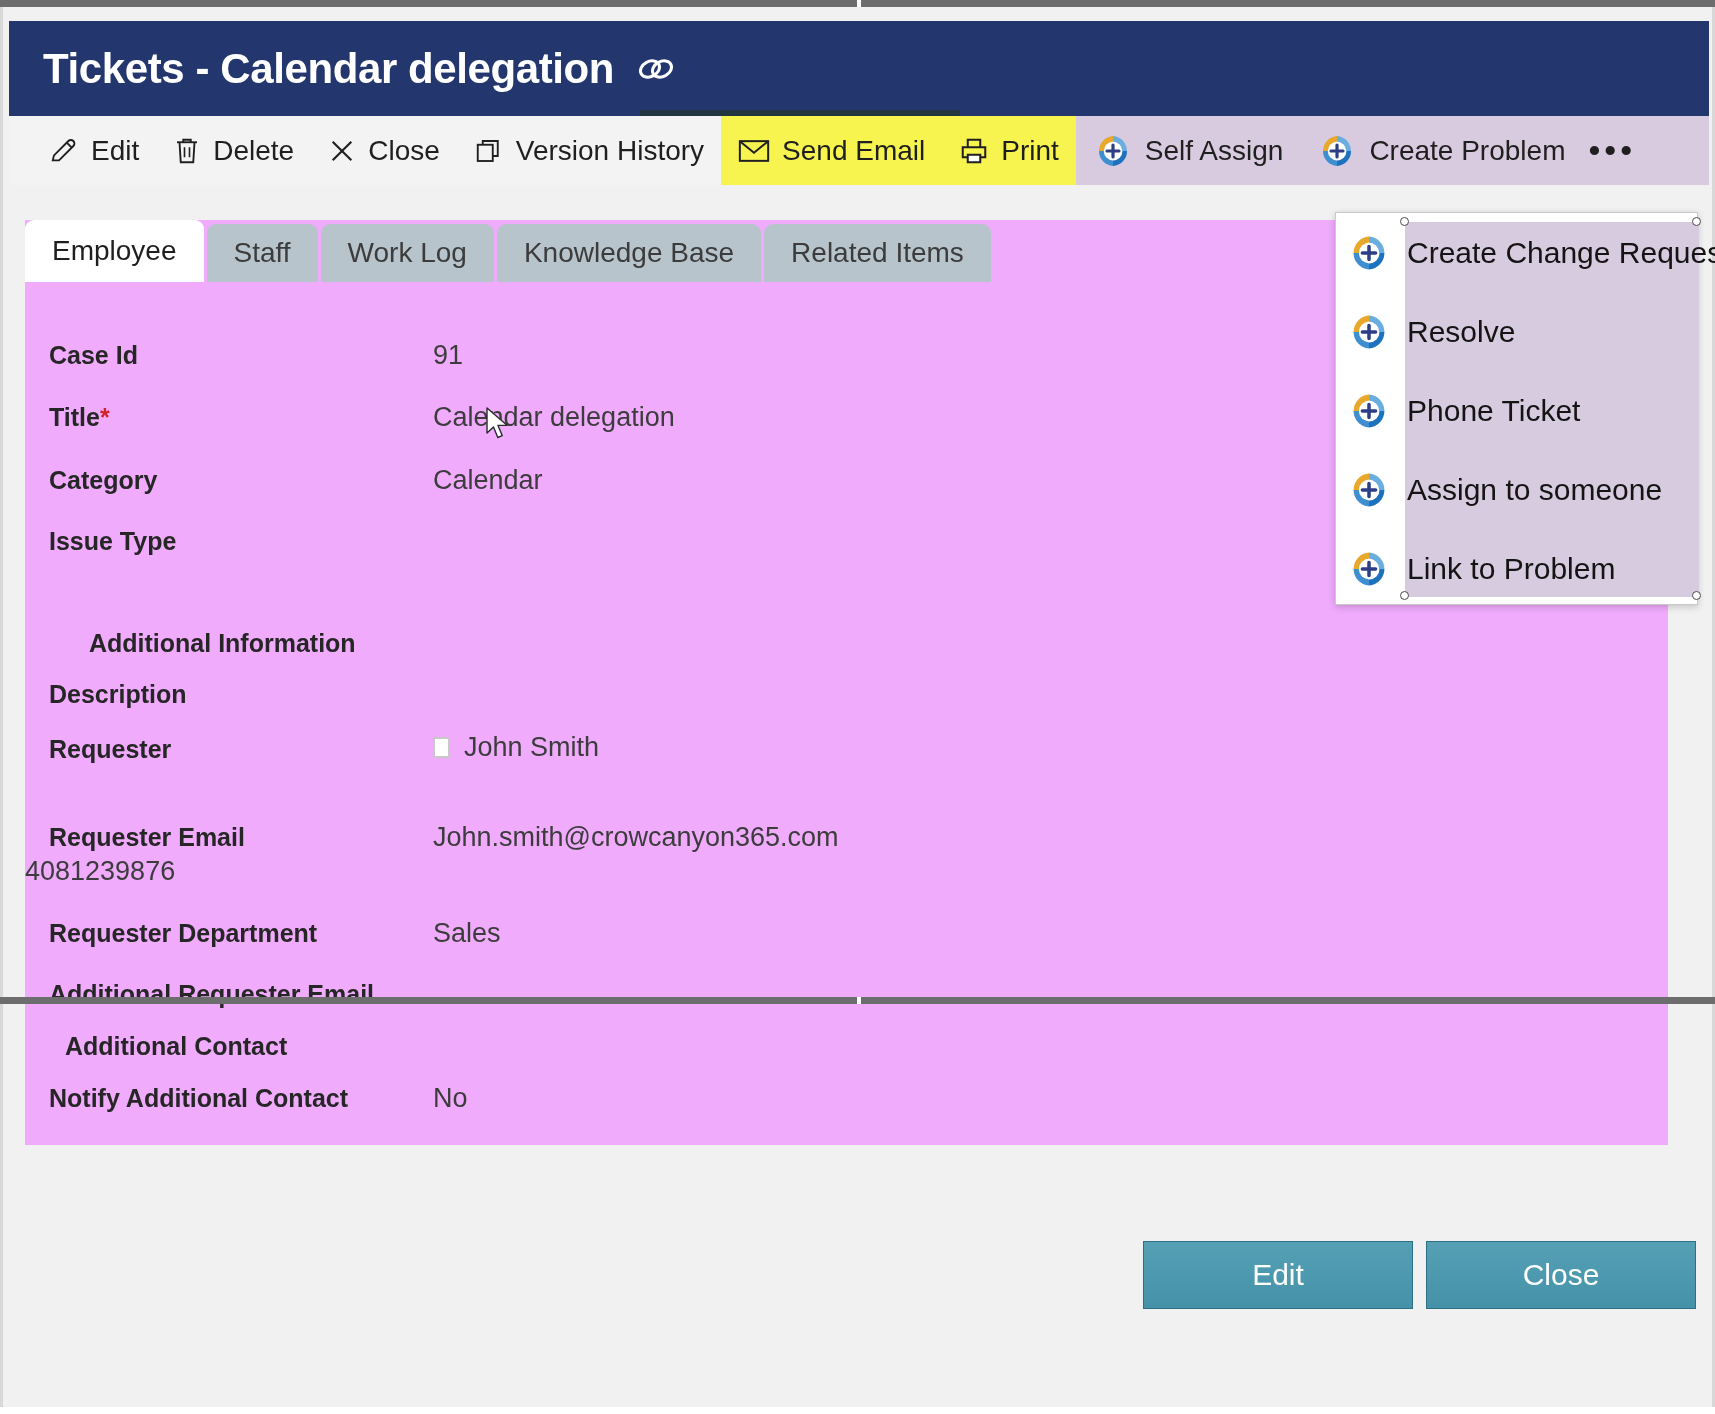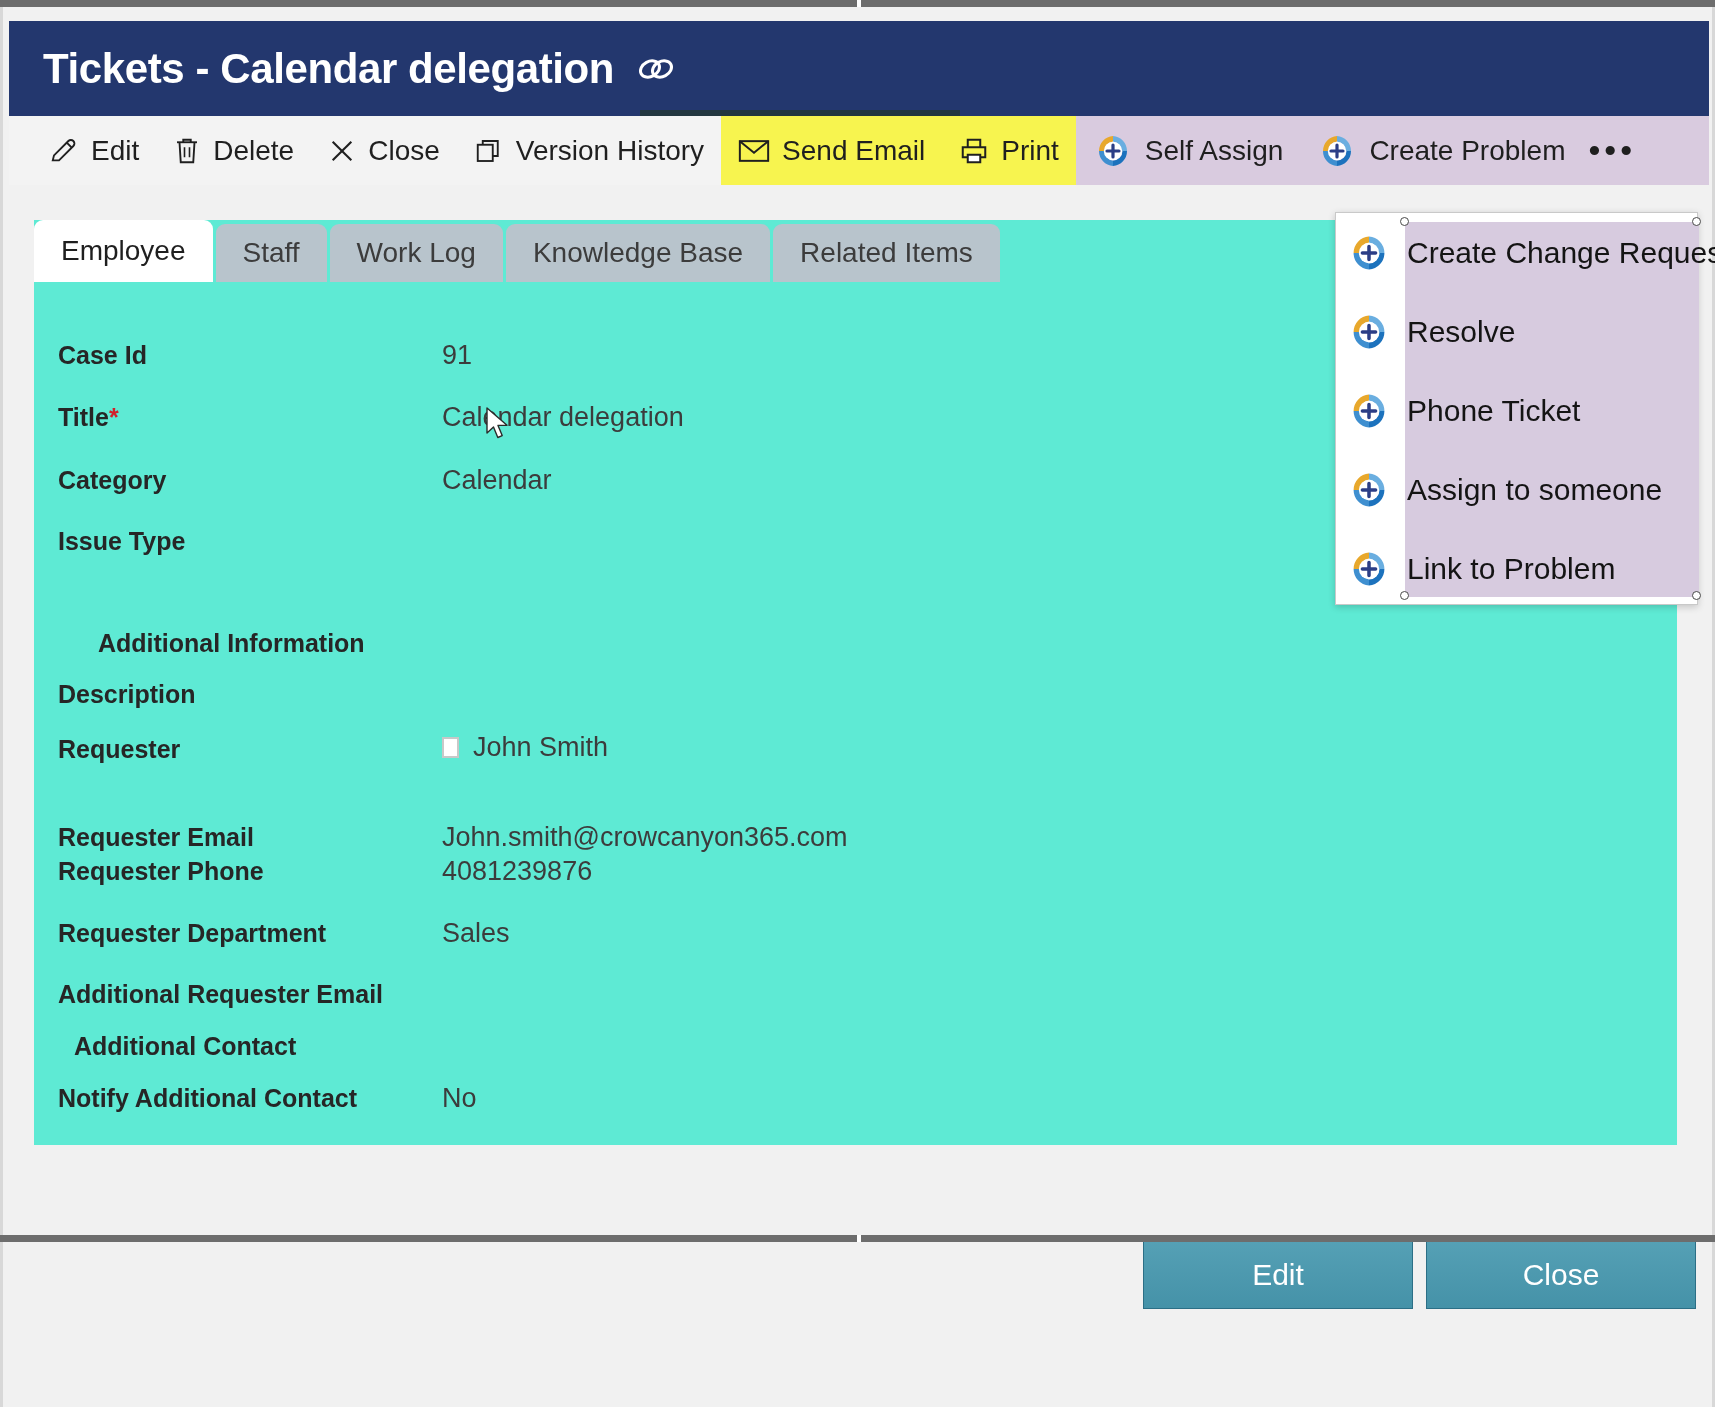--- a/index.html
+++ b/index.html
@@ -2,21 +2,21 @@
 <html><head>
 <meta charset="utf-8">
 <style>
   * { box-sizing: border-box; margin: 0; padding: 0; }
   html, body {
     width: 1715px; height: 1414px;
     background: #ffffff;
     font-family: "Liberation Sans", sans-serif;
     overflow: hidden;
   }
-  #root { position: relative; width: 1715px; height: 1242px; background: #f1f1f1; border-radius: 32px; }
+  #root { position: relative; width: 1715px; height: 1004px; background: #f1f1f1; border-radius: 32px; }
 
   
   .rail { position: absolute; left: 0; width: 1715px; height: 7px; background: #6d6d6d; }
   .rail.top { top: 0; }
   .rail.bottom { bottom: 0; }
   .rail .notch { position: absolute; left: 857px; top: 0; width: 4px; height: 7px; background: #ffffff; }
 
   .frame {
     position: absolute; left: 0; top: 7px; width: 1715px; height: 1400px;
     background: #f1f1f1;
@@ -57,22 +57,22 @@
   .hl-yellow { background: #f7f44f; }
   .hl-purple { background: #d9cbdf; }
   .tb-ellipsis {
     display: flex; align-items: center; height: 69px; padding: 0 16px 0 6px;
     font-size: 34px; letter-spacing: 4px; color: #1f1f1f; line-height: 0.5;
   }
   .tb-filler { flex: 1 1 auto; height: 69px; }
 
   
   .panel {
-    position: absolute; left: 31px; top: 213px; width: 1643px; height: 925px;
-    background: #5eead4;
+    position: absolute; left: 22px; top: 213px; width: 1643px; height: 925px;
+    background: #f0abfc;
   }
   .tabstrip { position: absolute; left: 0; top: 0; height: 62px; display: flex; align-items: flex-end; }
   .tab {
     height: 58px; display: flex; align-items: center; justify-content: center;
     padding: 0 27px; font-size: 28px; color: #3c3c3c;
     background: #b8c4cc; border-radius: 9px 9px 0 0; margin-right: 3px;
     white-space: nowrap;
   }
   .tab.active { background: #ffffff; color: #1f1f1f; height: 62px; }
   .tabstrip-bg {
@@ -329,21 +329,20 @@
         </div>
 
         <div class="row" style="position:absolute;top:512px;left:0;margin-top:28px;">
           <div class="lbl"><span>Requester Email</span></div>
           <div class="val">
               <span>John.smith@crowcanyon365.com</span>
             </div>
         </div>
 
         <div class="row" style="position:absolute;top:574px;left:0;">
-          <div class="lbl"><span>Requester Phone</span></div>
           <div class="val">
               <span>4081239876</span>
             </div>
         </div>
 
         <div class="row" style="position:absolute;top:636px;left:0;">
           <div class="lbl"><span>Requester Department</span></div>
           <div class="val">
               <span>Sales</span>
             </div>

